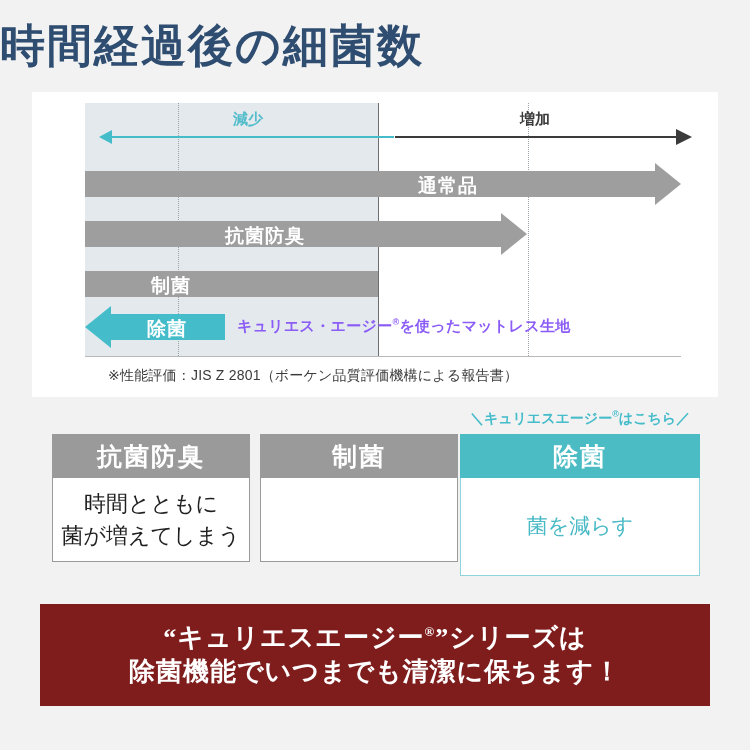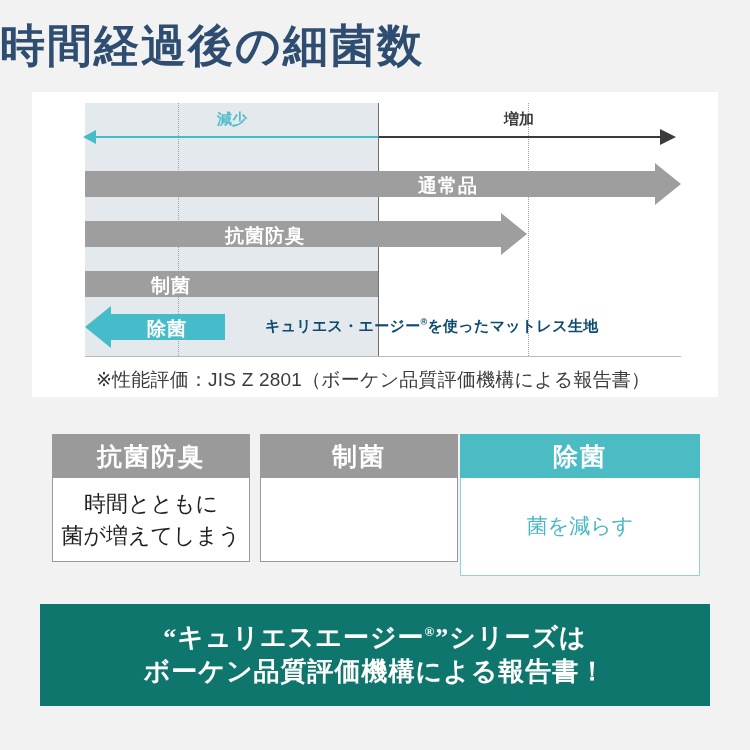--- a/index.html
+++ b/index.html
@@ -39,21 +39,21 @@
   
   .divider{
     position:absolute;left:346px;top:11px;width:1px;height:253px;background:#6f6f6f;
   }
   
   .baseline{
     position:absolute;left:53px;top:264px;width:596px;height:1px;background:#b9b9b9;
   }
 
   
-  .axis-row{position:absolute;left:0;top:34px;width:686px;height:22px;}
+  .axis-row{position:absolute;left:16px;top:34px;width:686px;height:22px;}
   .axis-left-line{
     position:absolute;left:62px;top:10px;width:284px;height:2px;background:#45bcca;
   }
   .axis-left-head{
     position:absolute;left:51px;top:4px;width:0;height:0;
     border-top:7px solid transparent;border-bottom:7px solid transparent;
     border-right:13px solid #45bcca;
   }
   .axis-right-line{
     position:absolute;left:347px;top:10px;width:282px;height:2px;background:#3b3b3b;
@@ -102,26 +102,26 @@
   .bar.r3{left:0;top:179px;}
   .bar.r3 .body{left:53px;width:293px;}
   .bar.r3 .lbl{left:119px;}
   
   .bar.r4{left:0;top:222px;}
   .bar.r4 .body{left:69px;width:124px;}
   .bar.r4 .head-left{left:53px;}
   .bar.r4 .lbl{left:115px;}
   .mattress-note{
     position:absolute;left:205px;top:225px;font-size:15px;font-weight:700;
-    color:#0c4a6e;white-space:nowrap;letter-spacing:0.3px;margin-left:28px;
+    color:#8b5cf6;white-space:nowrap;letter-spacing:0.3px;
   }
   .mattress-note sup{font-size:9px;vertical-align:super;}
 
   .footnote{
-    position:absolute;left:64px;top:275px;font-size:19px;color:#3b3b3b;
+    position:absolute;left:76px;top:275px;font-size:14px;color:#3b3b3b;
     white-space:nowrap;letter-spacing:0.2px;
   }
 
   
   .cards{position:absolute;left:52px;top:434px;width:648px;height:148px;}
   .card{position:absolute;top:0;width:198px;}
   .card .hd{
     height:44px;line-height:44px;text-align:center;
     background:#9a9a9a;color:#ffffff;font-size:25px;font-weight:700;letter-spacing:2px;
   }
@@ -137,21 +137,21 @@
   .card.c3 .bd{border-color:#8fd4da;color:#47b9c5;height:98px;font-size:21px;}
   .card-note{
     position:absolute;left:408px;top:-25px;width:240px;text-align:center;
     font-size:14px;font-weight:700;color:#45bcca;white-space:nowrap;
   }
   .card-note sup{font-size:9px;vertical-align:super;}
 
   
   .banner{
     position:absolute;left:40px;top:604px;width:670px;height:102px;
-    background:#0f766e;
+    background:#7f1d1d;
     display:flex;flex-direction:column;align-items:center;justify-content:center;
   }
   .banner div{
     font-family:"Liberation Serif","DejaVu Serif",serif;
     color:#ffffff;font-size:26px;font-weight:700;line-height:1.32;letter-spacing:1px;
     white-space:nowrap;
   }
   .banner sup{font-size:13px;vertical-align:super;}
 </style>
 </head>
@@ -203,20 +203,21 @@
       </div>
 
       <div class="mattress-note"><span>キュリエス・エージー</span><sup>®</sup><span>を使ったマットレス生地</span></div>
 
       <div class="footnote">※性能評価：JIS Z 2801（ボーケン品質評価機構による報告書）</div>
     </div>
   </div>
 
   <div class="cards">
 
+    <div class="card-note"><span>＼キュリエスエージー</span><sup>®</sup><span>はこちら／</span></div>
 
     <div class="card c1">
       <div class="hd">抗菌防臭</div>
       <div class="bd">
         <span>
           <span>時間とともに</span><br>
           <span>菌が増えてしまう</span>
         </span>
       </div>
     </div>
@@ -233,16 +234,16 @@
     <div class="card c3">
       <div class="hd">除菌</div>
       <div class="bd">
         <span>菌を減らす</span>
       </div>
     </div>
   </div>
 
   <div class="banner">
     <div><span>“キュリエスエージー</span><sup>®</sup><span>”シリーズは</span></div>
-    <div>ボーケン品質評価機構による報告書！</div>
+    <div>除菌機能でいつまでも清潔に保ちます！</div>
   </div>
 
 </div>
 
 </body></html>

